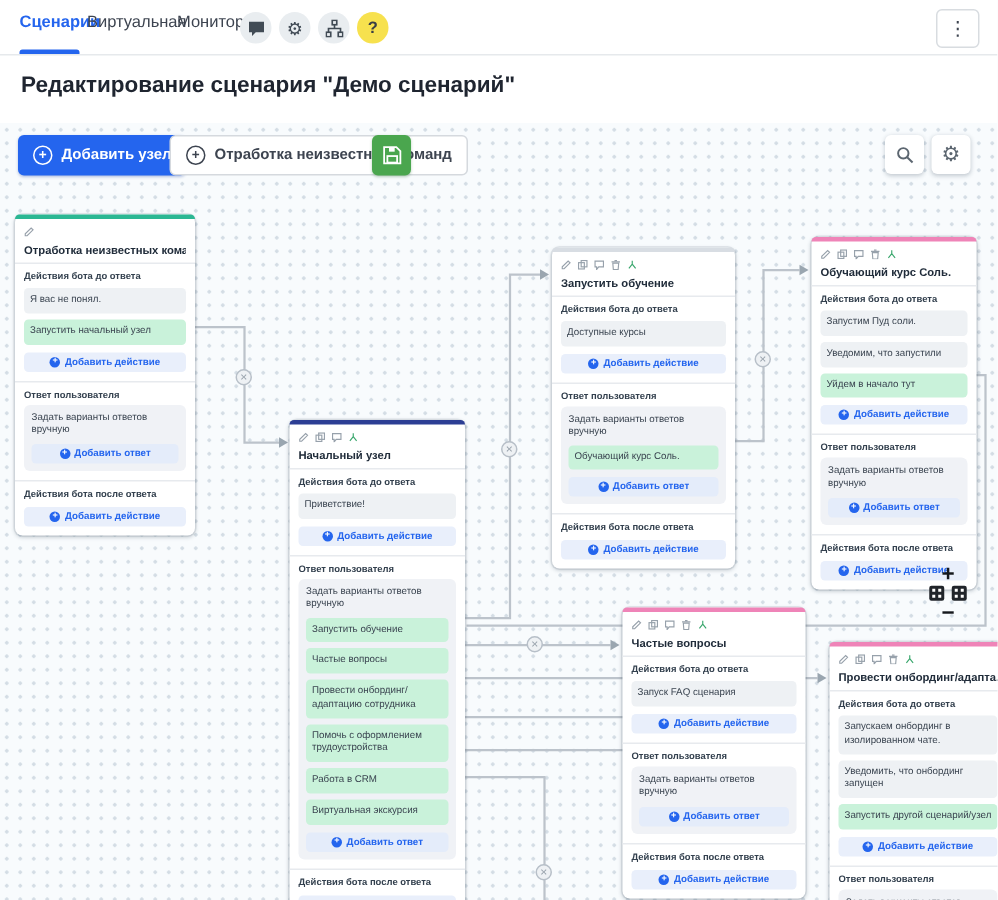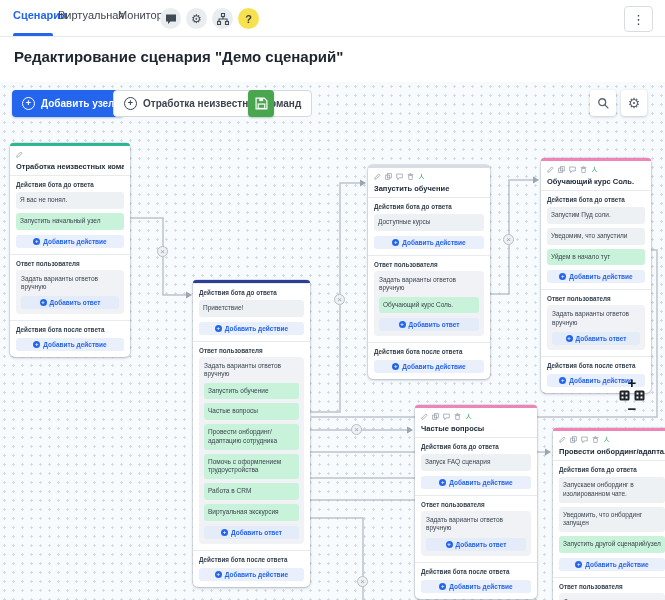--- a/index.html
+++ b/index.html
@@ -236,20 +236,37 @@
     <div class="nlabel">Действия бота после ответа</div>
     <div class="nadd">
       <span class="plus">+</span>
       <span>Добавить действие</span>
     </div>
   </div>
 </div>
 
 <div class="node" style="left:193px;top:280px;width:117px;">
   <div class="nbar" style="background: rgb(44, 62, 148);"></div>
+  <div class="nhead">
+    <div class="nicons">
+      <svg class="tic">
+          <use href="#i-pencil"></use>
+        </svg>
+      <svg class="tic">
+          <use href="#i-copy"></use>
+        </svg>
+      <svg class="tic">
+          <use href="#i-chat"></use>
+        </svg>
+      <svg class="tic green">
+          <use href="#i-link"></use>
+        </svg>
+    </div>
+    <div class="ntitle">Начальный узел</div>
+  </div>
   <div class="nsec">
     <div class="nlabel">Действия бота до ответа</div>
     <div class="nbox">Приветствие!</div>
     <div class="nadd">
       <span class="plus">+</span>
       <span>Добавить действие</span>
     </div>
   </div>
   <div class="nsec">
     <div class="nlabel">Ответ пользователя</div>

